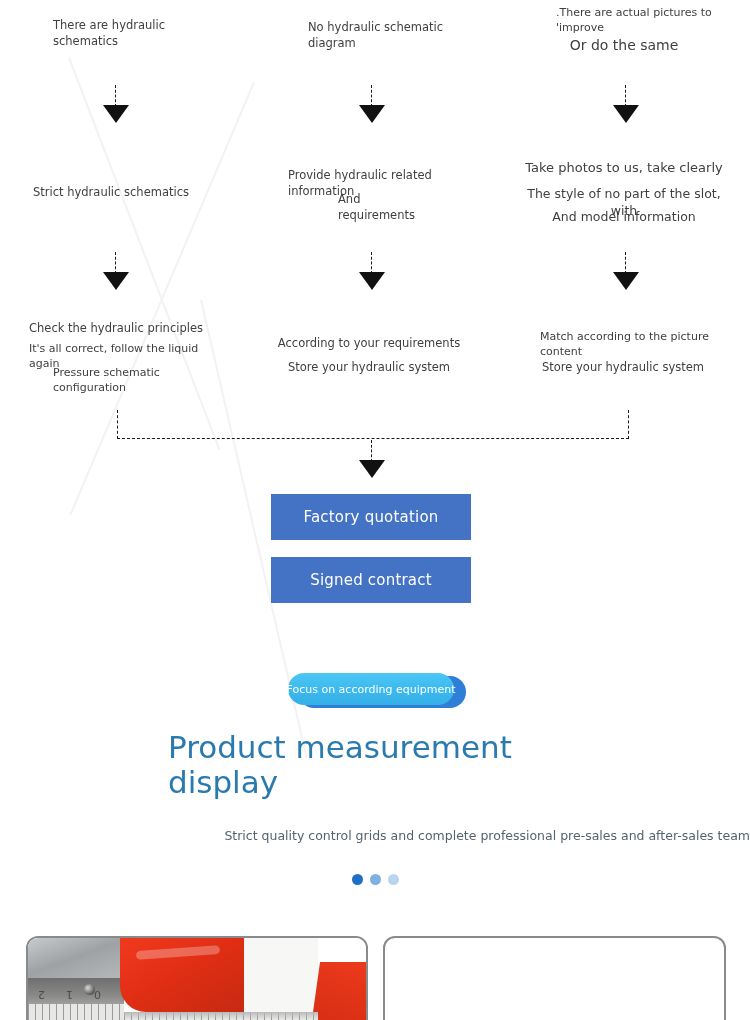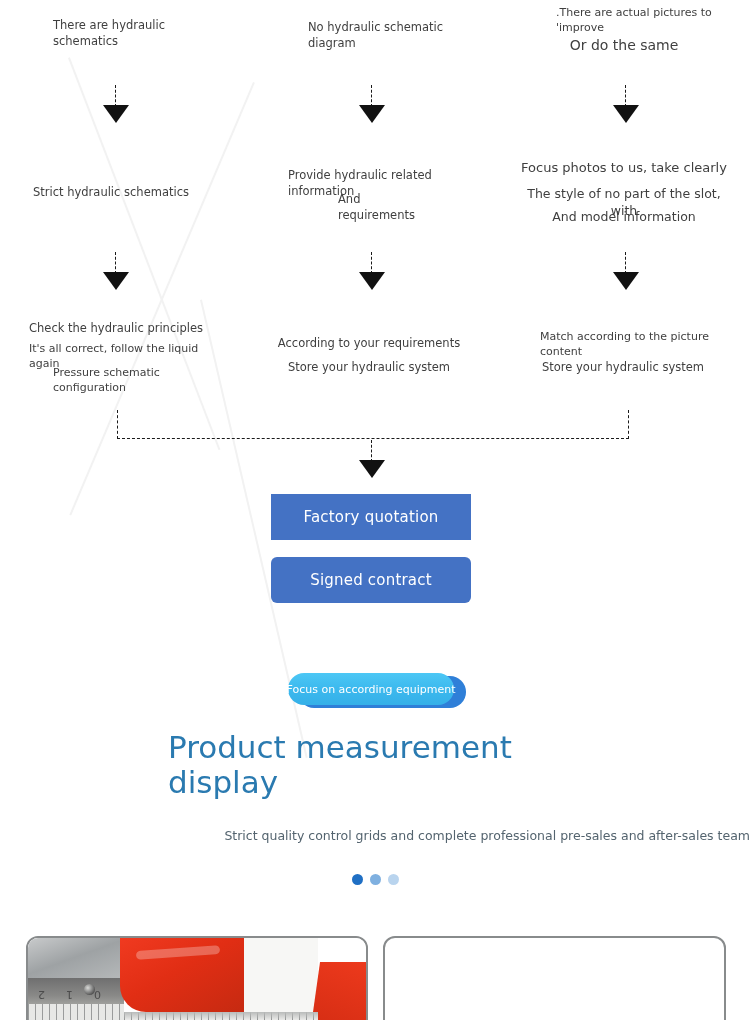--- a/index.html
+++ b/index.html
@@ -298,21 +298,21 @@
 
     <div class="node l" style="left:556px; top:6px; width:190px; font-size:11px; white-space:pre-line;">.There are actual pictures to
 'improve</div>
     <div class="node c" style="left:524px; top:36px; width:200px; font-size:14px;">Or do the same</div>
 
     <div class="arrow" style="left:613px; top:85px;">
       <div class="stem"></div>
         <div class="head"></div>
     </div>
 
-    <div class="node c" style="left:514px; top:159px; width:220px; font-size:13px;">Focus photos to us, take clearly</div>
+    <div class="node c" style="left:514px; top:159px; width:220px; font-size:13px;">Take photos to us, take clearly</div>
     <div class="node c" style="left:514px; top:186px; width:220px; font-size:12.5px;">The style of no part of the slot, with</div>
     <div class="node c" style="left:514px; top:209px; width:220px; font-size:12.5px;">And model information</div>
 
     <div class="arrow" style="left:613px; top:252px;">
       <div class="stem"></div>
         <div class="head"></div>
     </div>
 
     <div class="node l" style="left:540px; top:330px; width:180px; font-size:11px; white-space:pre-line;">Match according to the picture
 content</div>
@@ -322,21 +322,21 @@
 
     <div class="arrow" style="left:359px; top:440px;">
       <div class="stem"></div>
         <div class="head"></div>
     </div>
   </div>
 
   <div class="cta" style="left:271px; top:494px; width:200px; height:46px; background:#4472c4;">
     <span>Factory quotation</span>
   </div>
-  <div class="cta" style="left:271px; top:557px; width:200px; height:46px; background:#4472c4;border-radius:6px;">
+  <div class="cta" style="left:271px; top:557px; width:200px; height:46px; background:#4472c4;">
     <span>Signed contract</span>
   </div>
 
   <div class="pill-wrap">
     <div class="pill-shadow"></div>
     <div class="pill">
       <span>Focus on according equipment</span>
     </div>
   </div>
 

